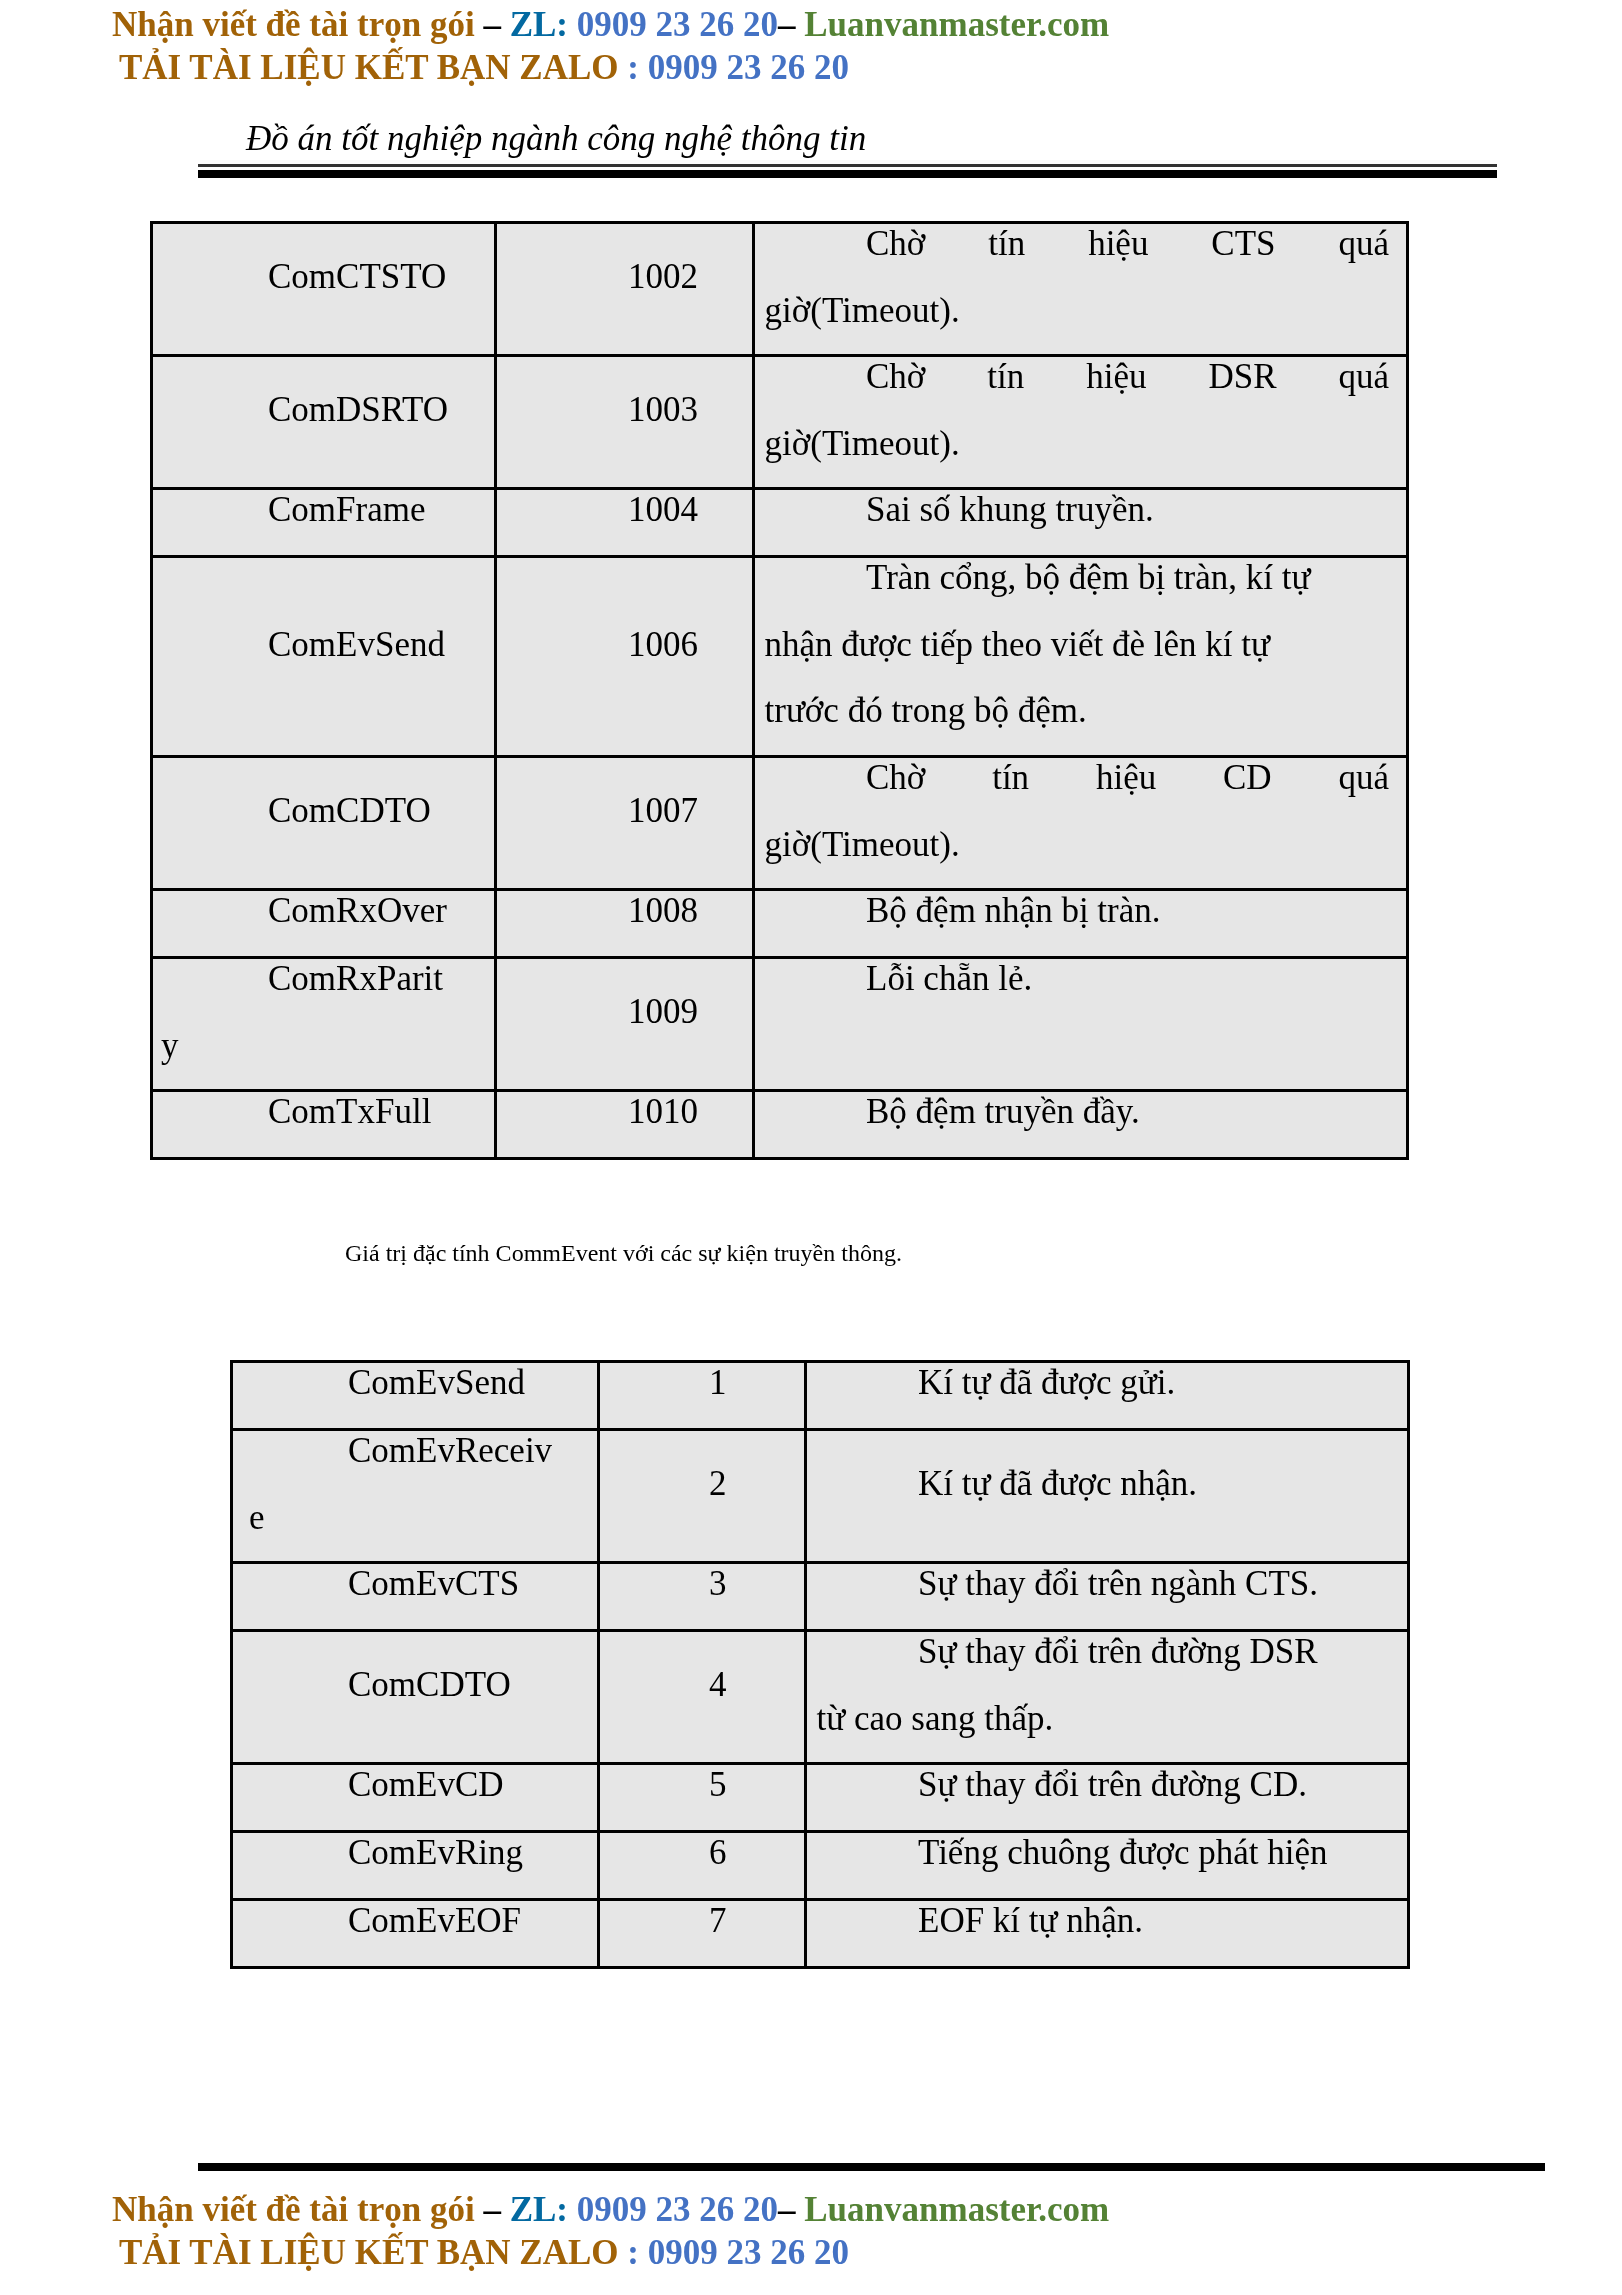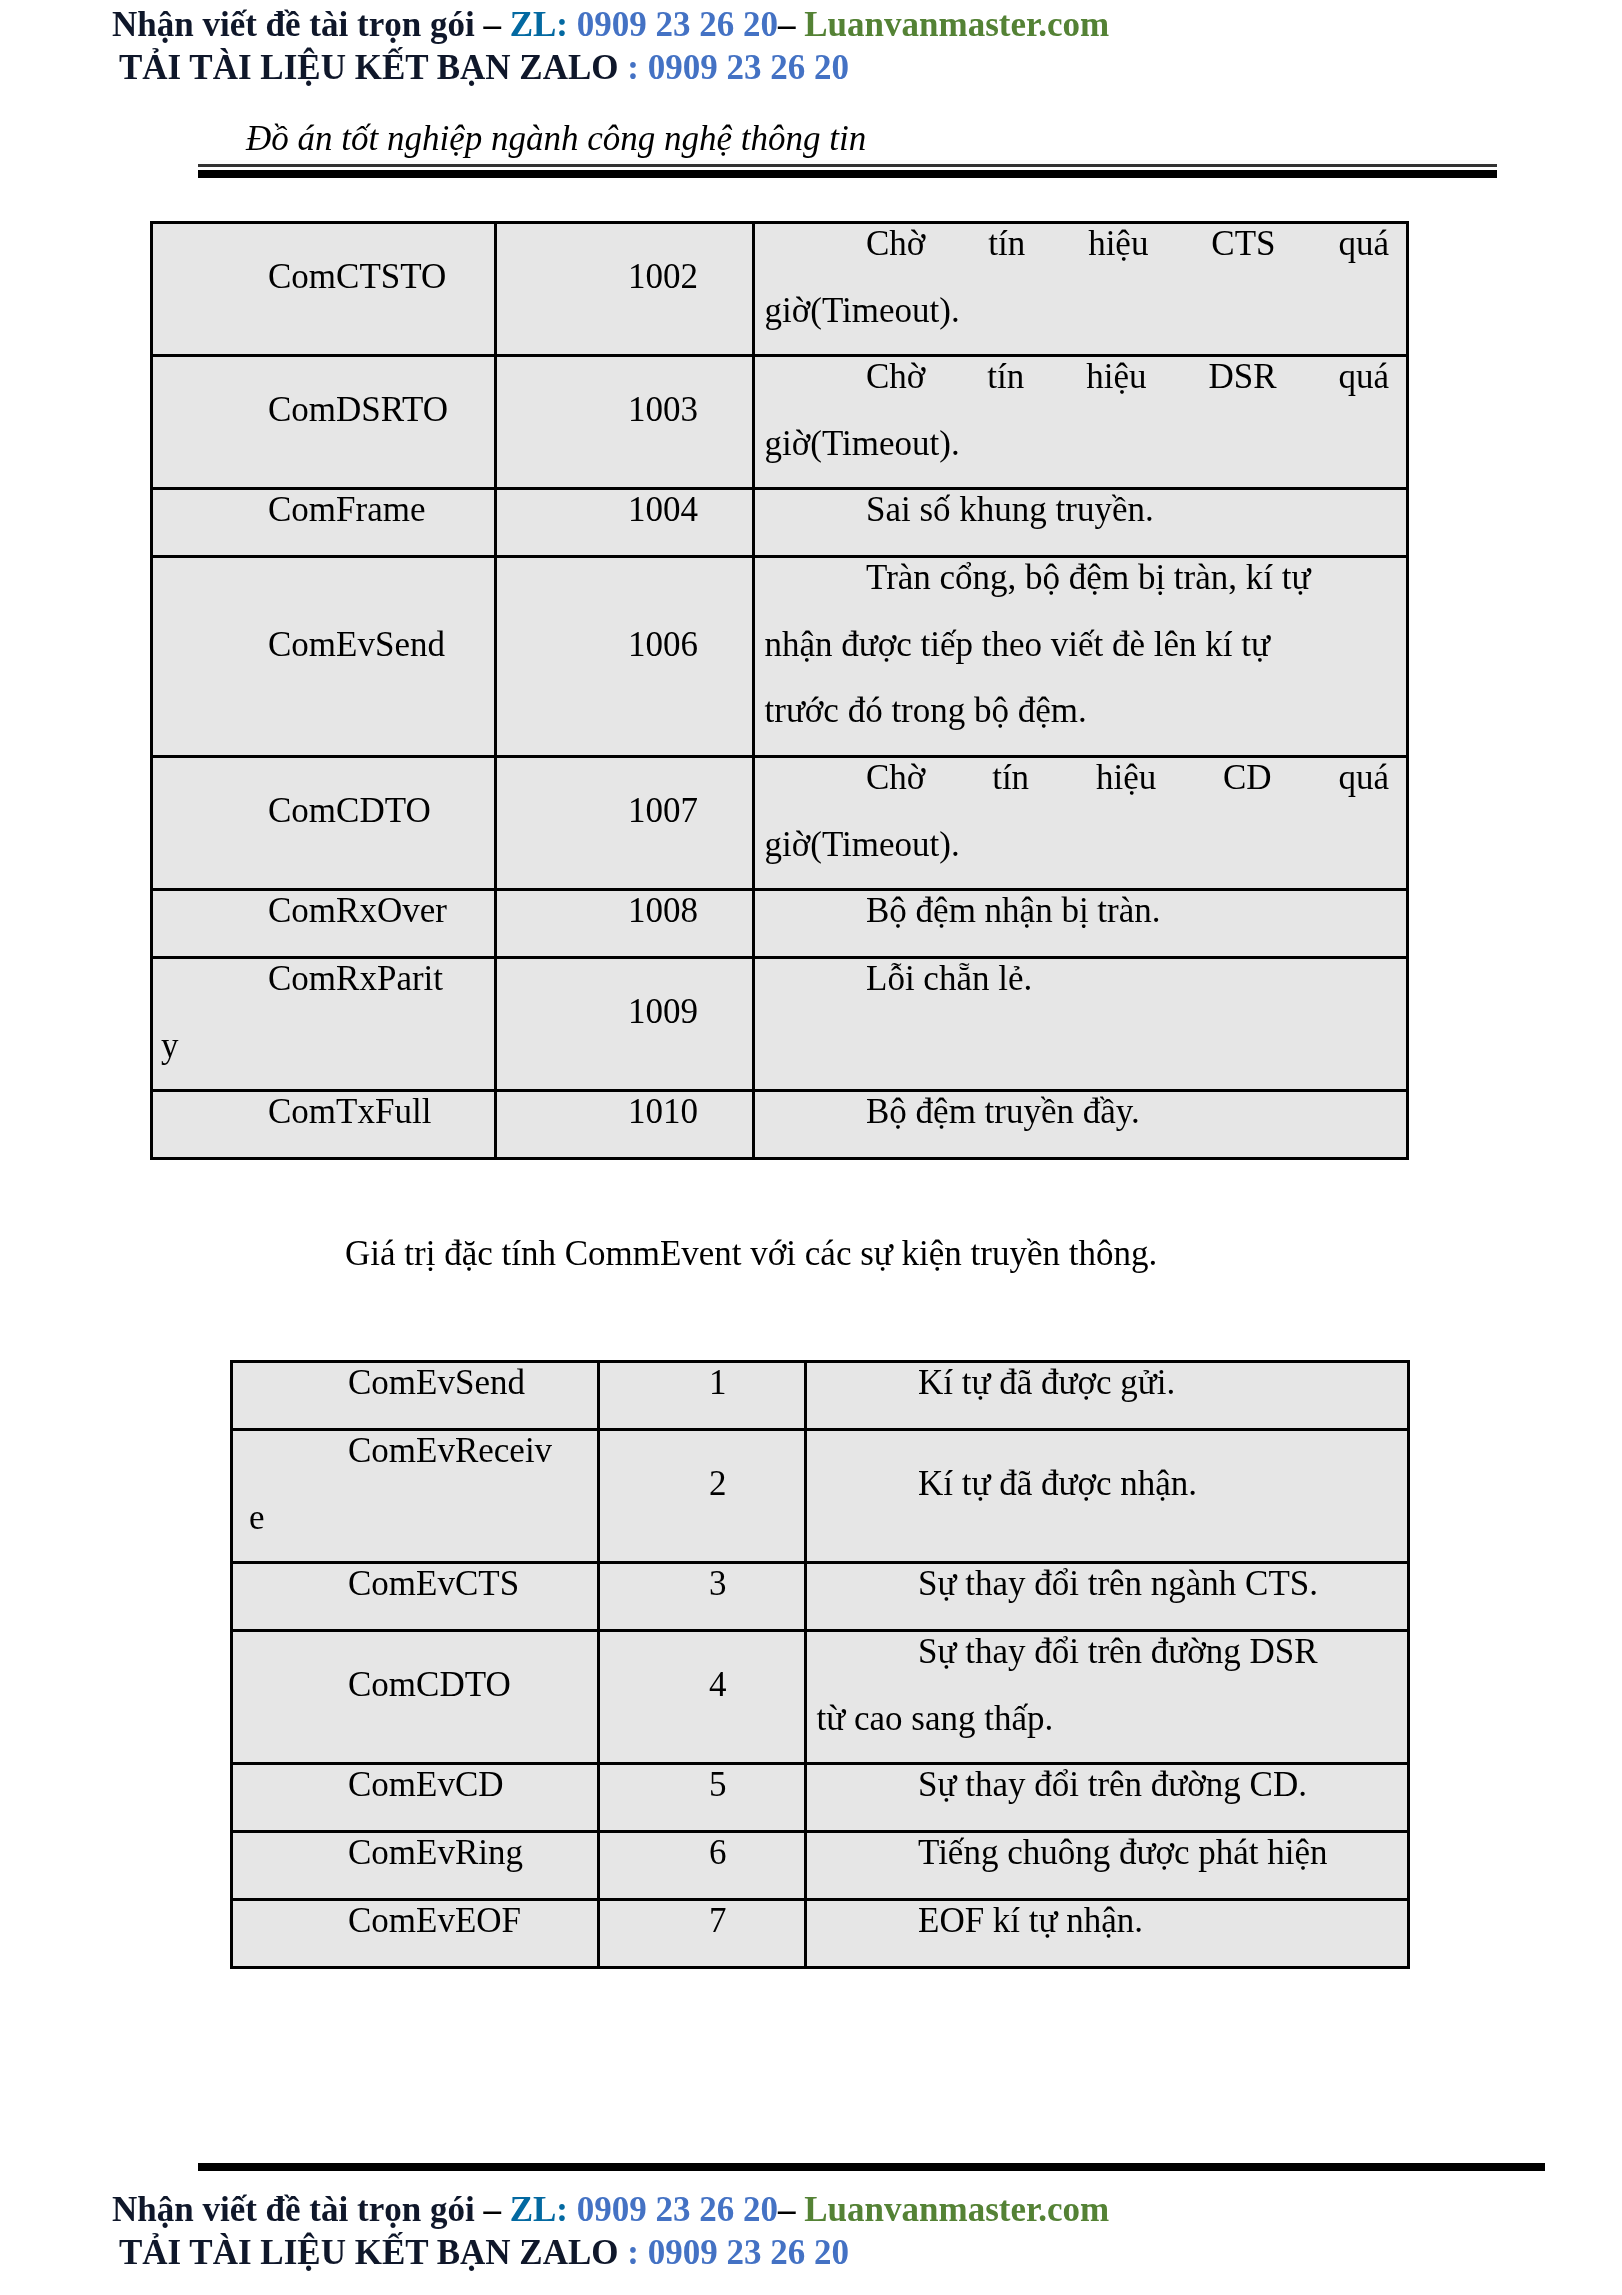--- a/index.html
+++ b/index.html
@@ -4,21 +4,21 @@
 <style>
   html, body { margin:0; padding:0; background:#ffffff; }
   body { width:1622px; height:2295px; position:relative; overflow:hidden;
          font-family:"Liberation Serif", "DejaVu Serif", serif; color:#000; }
   .banner { position:absolute; left:112px; font-weight:bold; font-size:35px;
             line-height:44px; white-space:nowrap; font-family:"Liberation Serif", serif; }
   .banner.l1 { top:3.2px; }
   .banner.l2 { top:46px; left:119px; }
   .banner.f1 { top:2188px; }
   .banner.f2 { top:2231px; left:119px; }
-  .red { color:#0f172a;text-align:right; }
+  .red { color:#a16207;text-align:right; }
   .blue { color:#4472c4; }
   .blue2 { color:#0369a1; }
   .green { color:#548235; }
   .dash { color:#000; }
 
   .running-head { position:absolute; left:246px; top:117px; font-style:italic;
                   font-size:35px; line-height:43px; font-family:"Liberation Serif", serif; }
   .rule-thin { position:absolute; left:198px; width:1299px; top:164px; height:3.2px; background:#333; }
   .rule-thick { position:absolute; left:198px; width:1299px; top:170px; height:8px; background:#000; }
   .foot-rule { position:absolute; left:198px; width:1347px; top:2163px; height:8px; background:#000; }
@@ -33,21 +33,21 @@
   #t1 { left:150px; top:221px; width:1259px; }
   #t1 td.c1 { width:341px; }
   #t1 td.c2 { width:255px;margin-top:36px; }
 
   #t2 { left:230px; top:1360px; width:1180px; }
   #t2 td.c1 { width:364px; }
   #t2 td.c2 { width:204px; }
   #t2 tr.head td { background:#cccccc; }
   .bold { font-weight:bold; }
 
-  .caption { position:absolute; left:345px; top:1232px; font-size:35px; line-height:43px; white-space:nowrap; }
+  .caption { position:absolute; left:345px; top:1232px; font-size:24px; line-height:43px; white-space:nowrap; }
   .justify4 { display:flex; justify-content:space-between; width:523px; }
 </style>
 </head>
 <body>
 
 <div class="banner l1">
   <span class="red">Nhận viết đề tài trọn gói</span><span class="dash"> – </span><span class="blue2">ZL:</span><span class="blue"> 0909 23 26 20</span><span class="dash">– </span><span class="green">Luanvanmaster.com</span>
 </div>
 <div class="banner l2">
   <span class="red">TẢI TÀI LIỆU KẾT BẠN ZALO</span><span class="blue"> : 0909 23 26 20</span>

